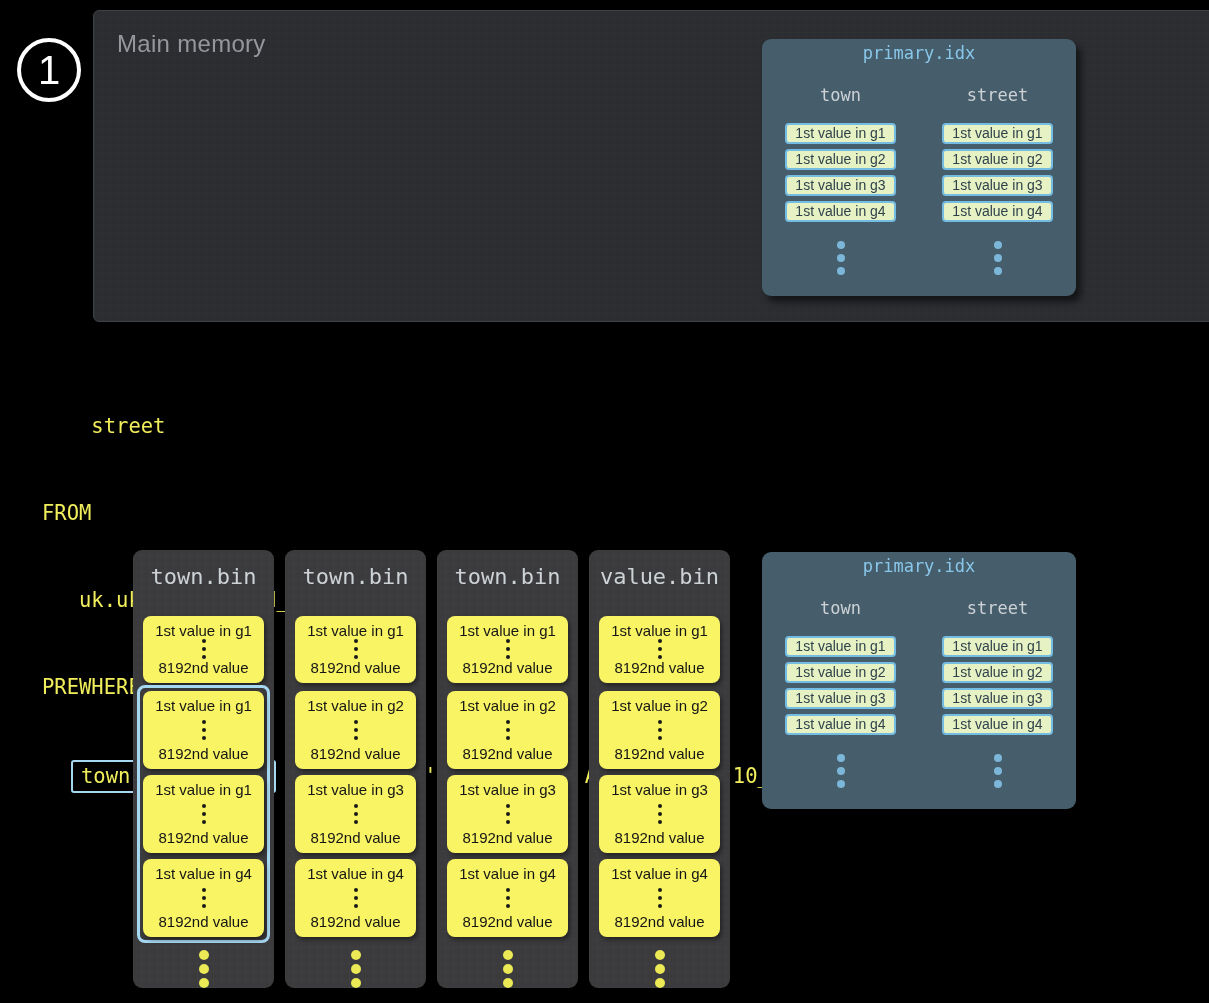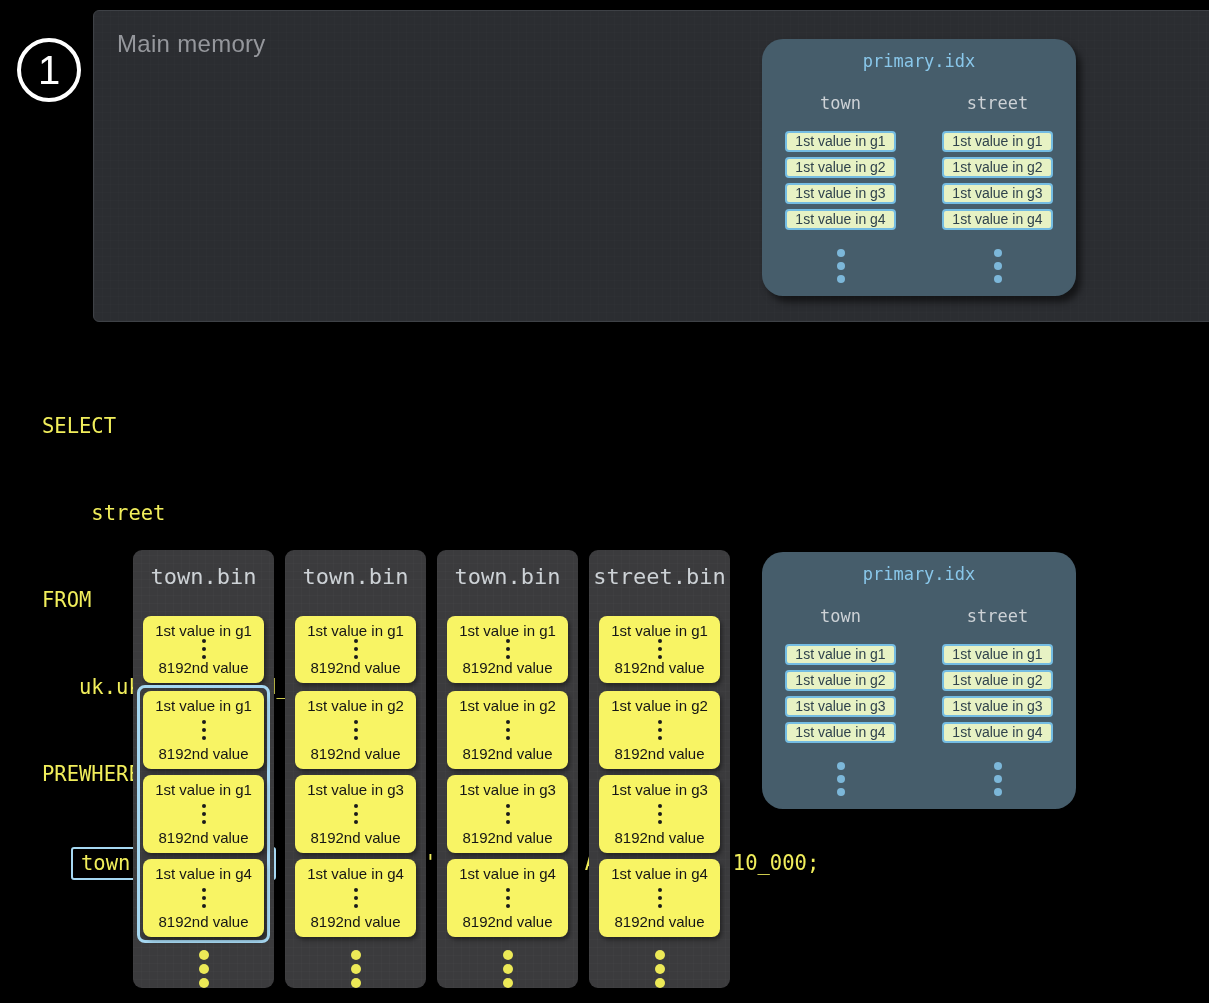--- a/index.html
+++ b/index.html
@@ -23,21 +23,21 @@
     background:#2b2d31;border:1px solid #3e4146;border-radius:6px;box-sizing:border-box;
     background-image:
       repeating-linear-gradient(0deg, rgba(255,255,255,.012) 0 1px, transparent 1px 8px),
       repeating-linear-gradient(90deg, rgba(255,255,255,.012) 0 1px, transparent 1px 8px);
   }
   .panel-title{position:absolute;left:23px;top:19px;font-size:24px;color:#95979c;letter-spacing:.3px;}
 
   
   .idx-card{
     position:absolute;width:314px;height:257px;box-sizing:border-box;
-    background:#465d6b;border-radius:21px;padding-top:12px;
+    background:#465d6b;border-radius:9px;padding-top:4px;
     box-shadow:5px 6px 7px rgba(0,0,0,.55);
   }
   .idx-top{left:668px;top:28px;}          
   .idx-bottom{left:762px;top:552px;}      
   .idx-title{text-align:center;font-size:17px;color:#89c7ea;height:20px;margin-bottom:22px;}
   .idx-cols{display:flex;}
   .idx-col{flex:1;display:flex;flex-direction:column;align-items:center;}
   .idx-header{font-size:17px;color:#cdd2d6;height:20px;margin-bottom:18px;text-align:center;}
   .chip{
     width:111px;height:21px;box-sizing:border-box;margin-bottom:5px;
@@ -124,21 +124,20 @@
               <i></i>
               <i></i>
               <i></i>
             </div>
         </div>
       </div>
     </div>
   </div>
 
   <div class="sql">
-    <div class="sql-line">SELECT</div>
     <div class="sql-line">    street</div>
     <div class="sql-line">FROM</div>
     <div class="sql-line">   uk.uk_price_paid_simple</div>
     <div class="sql-line">PREWHERE</div>
     <div class="sql-line"><span>   </span><span class="sql-box">town = 'LONDON'</span><span> AND date &gt; '2024-12-31' AND price &lt; 10_000;</span></div>
   </div>
 
   <div class="bins">
 
     <div class="bin-card">
@@ -276,21 +275,21 @@
         </div>
       </div>
       <div class="vdots yellow">
           <i></i>
           <i></i>
           <i></i>
         </div>
     </div>
 
     <div class="bin-card">
-      <div class="bin-title">street.bin</div>
+      <div class="bin-title">value.bin</div>
       <div class="block">
         <span>1st value in g1</span>
         <span class="bdots">
             <i></i>
             <i></i>
             <i></i>
           </span>
         <span>8192nd value</span>
       </div>
       <div class="group">

